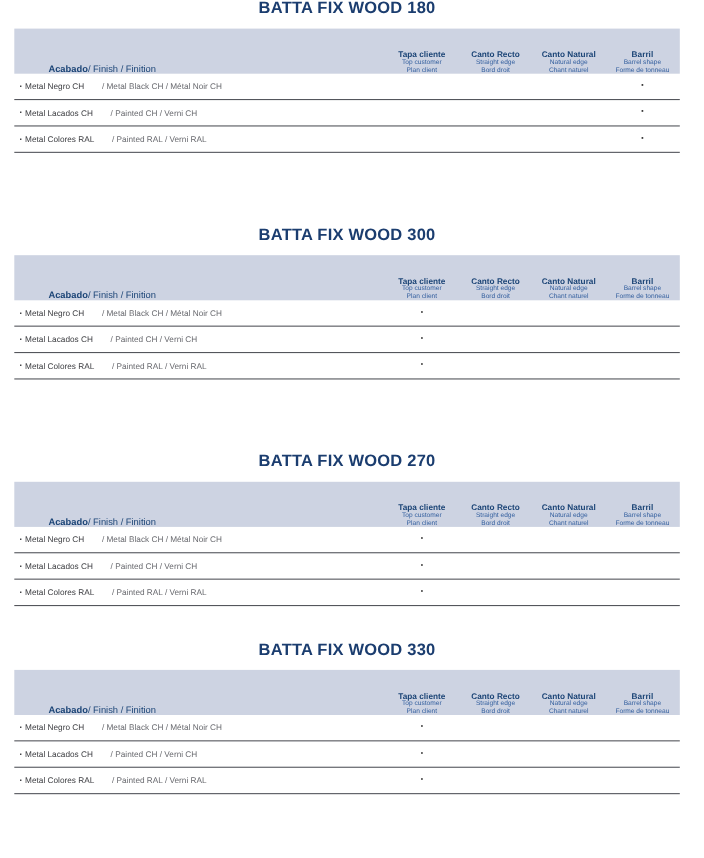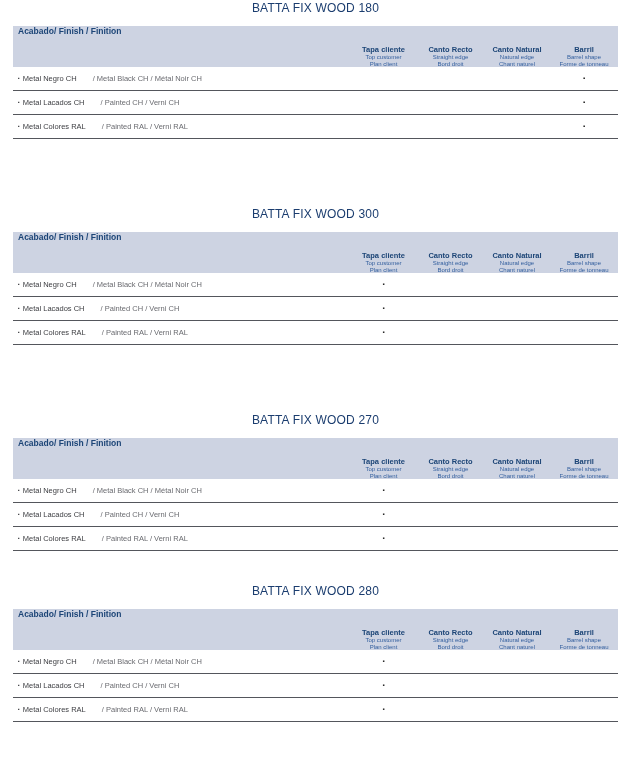--- a/index.html
+++ b/index.html
@@ -4,27 +4,27 @@
 <style>
   html,body{margin:0;padding:0;}
   body{
     width:640px;height:780px;background:#ffffff;position:relative;
     font-family:"Liberation Sans", sans-serif;
     -webkit-font-smoothing:antialiased;
   }
   .tbl{position:absolute;left:13px;width:605px;}
   #t1{top:3px}#t2{top:209px}#t3{top:415px}#t4{top:586px}
   .title{
-    text-align:center;font-weight:normal;font-size:12px;line-height:10px;
+    text-align:center;font-weight:bold;font-size:15px;line-height:10px;
     color:#1b3d6f;letter-spacing:.2px;
   }
   .band{margin-top:13px;height:41px;background:#cdd3e2;display:flex;align-items:stretch;}
-  .finish{flex:1;display:flex;align-items:flex-start;padding-left:5px;font-size:8.5px;color:#1c4577;}
+  .finish{flex:1;display:flex;align-items:flex-end;padding-left:5px;font-size:8.5px;color:#1c4577;margin-left:26px;}
   .finish .fh-b{font-weight:bold;}
-  .finish .fh-r{font-weight:bold;}
+  .finish .fh-r{font-weight:normal;}
   .colhead{display:flex;flex-direction:column;justify-content:center;align-items:center;text-align:center;margin-top:20px;}
   .cw0{width:67px}.cw1{width:67px}.cw2{width:66px}.cw3{width:68px}
   .cmain{font-size:7.5px;font-weight:bold;color:#1b4476;line-height:9px;}
   .csub{font-size:6px;color:#35609f;line-height:7px;}
   .row{height:23px;border-bottom:1px solid #54565c;display:flex;align-items:center;}
   .label{flex:1;padding-left:5px;font-size:7.5px;color:#6a6b70;white-space:nowrap;overflow:hidden;}
   .blt{font-size:5px;color:#3c3d41;vertical-align:1px;margin-right:3px;}
   .rname{font-weight:normal;color:#3c3d41;}
   .rtrans{font-weight:normal;color:#6a6b70;padding-left:14px;}
   .mark{font-size:6px;color:#202020;text-align:center;line-height:23px;}
@@ -179,21 +179,21 @@
   <div class="row">
     <div class="label"><span class="blt">▪</span><span class="rname">Metal Colores RAL</span><span class="rtrans"> / Painted RAL / Verni RAL</span></div>
     <div class="mark cw0">▪</div>
     <div class="mark cw1"></div>
     <div class="mark cw2"></div>
     <div class="mark cw3"></div>
   </div>
 </section>
 
 <section class="tbl" id="t4">
-  <div class="title">BATTA FIX WOOD 280</div>
+  <div class="title">BATTA FIX WOOD 330</div>
   <div class="band">
     <div class="finish">
         <span class="fh-b">Acabado</span>
         <span class="fh-r"> / Finish / Finition</span>
       </div>
     <div class="colhead cw0">
       <div class="cmain">Tapa cliente</div>
       <div class="csub">Top customer</div>
       <div class="csub">Plan client</div>
     </div>

